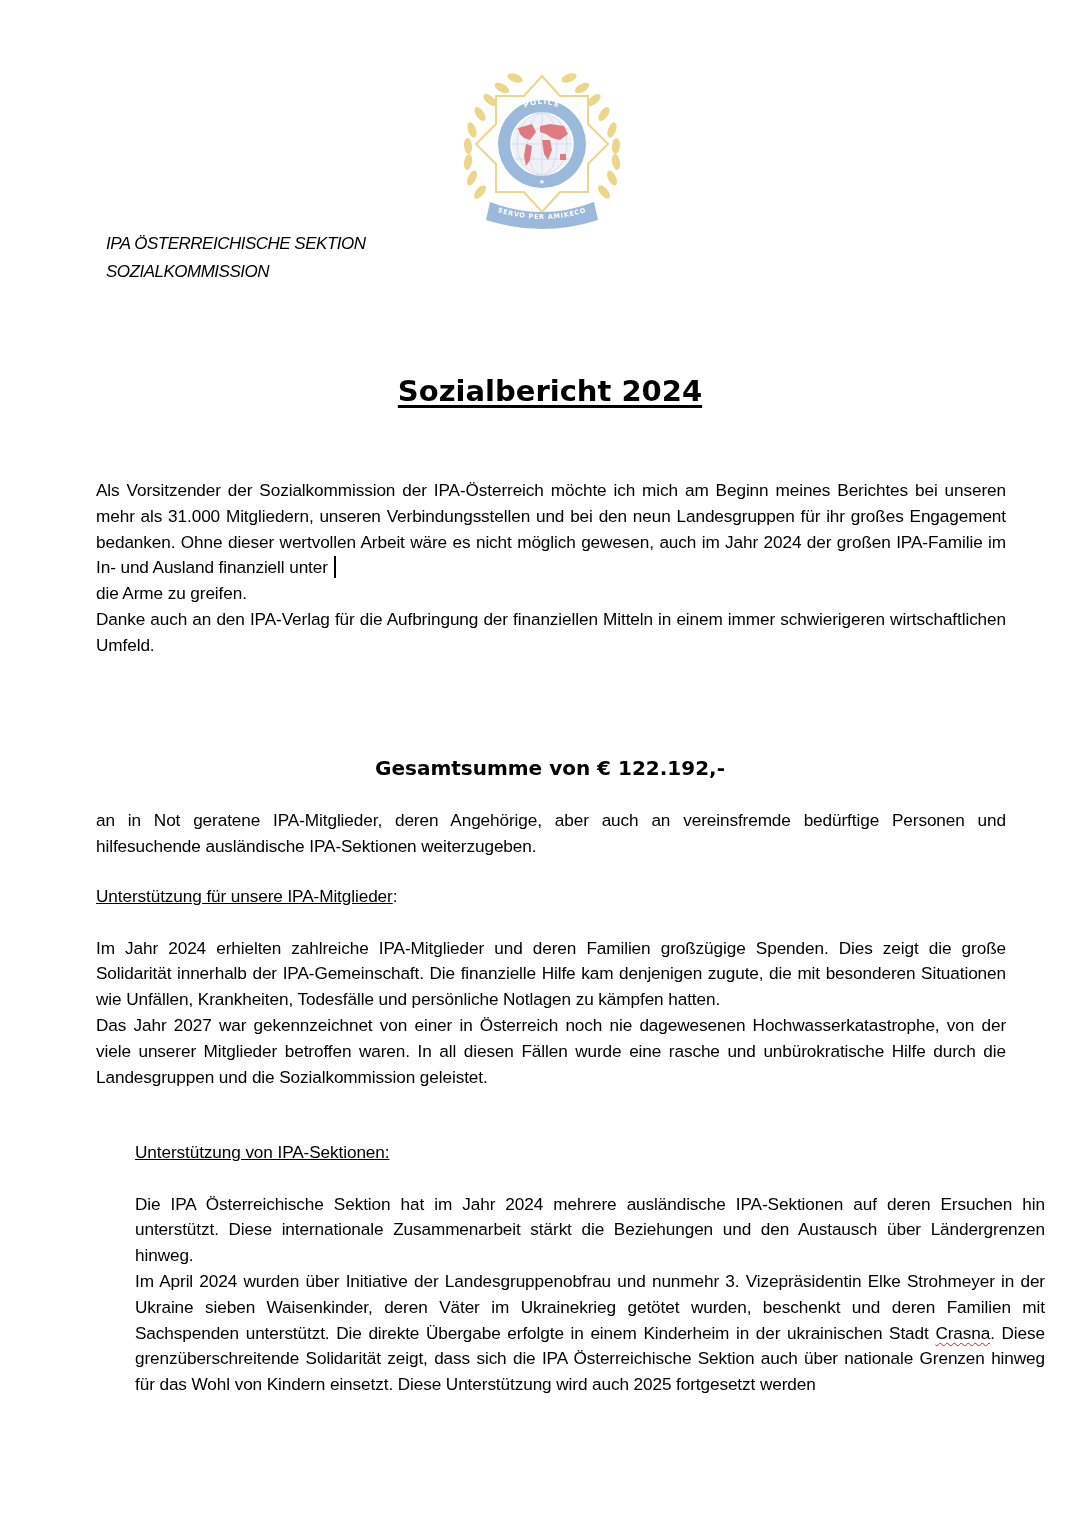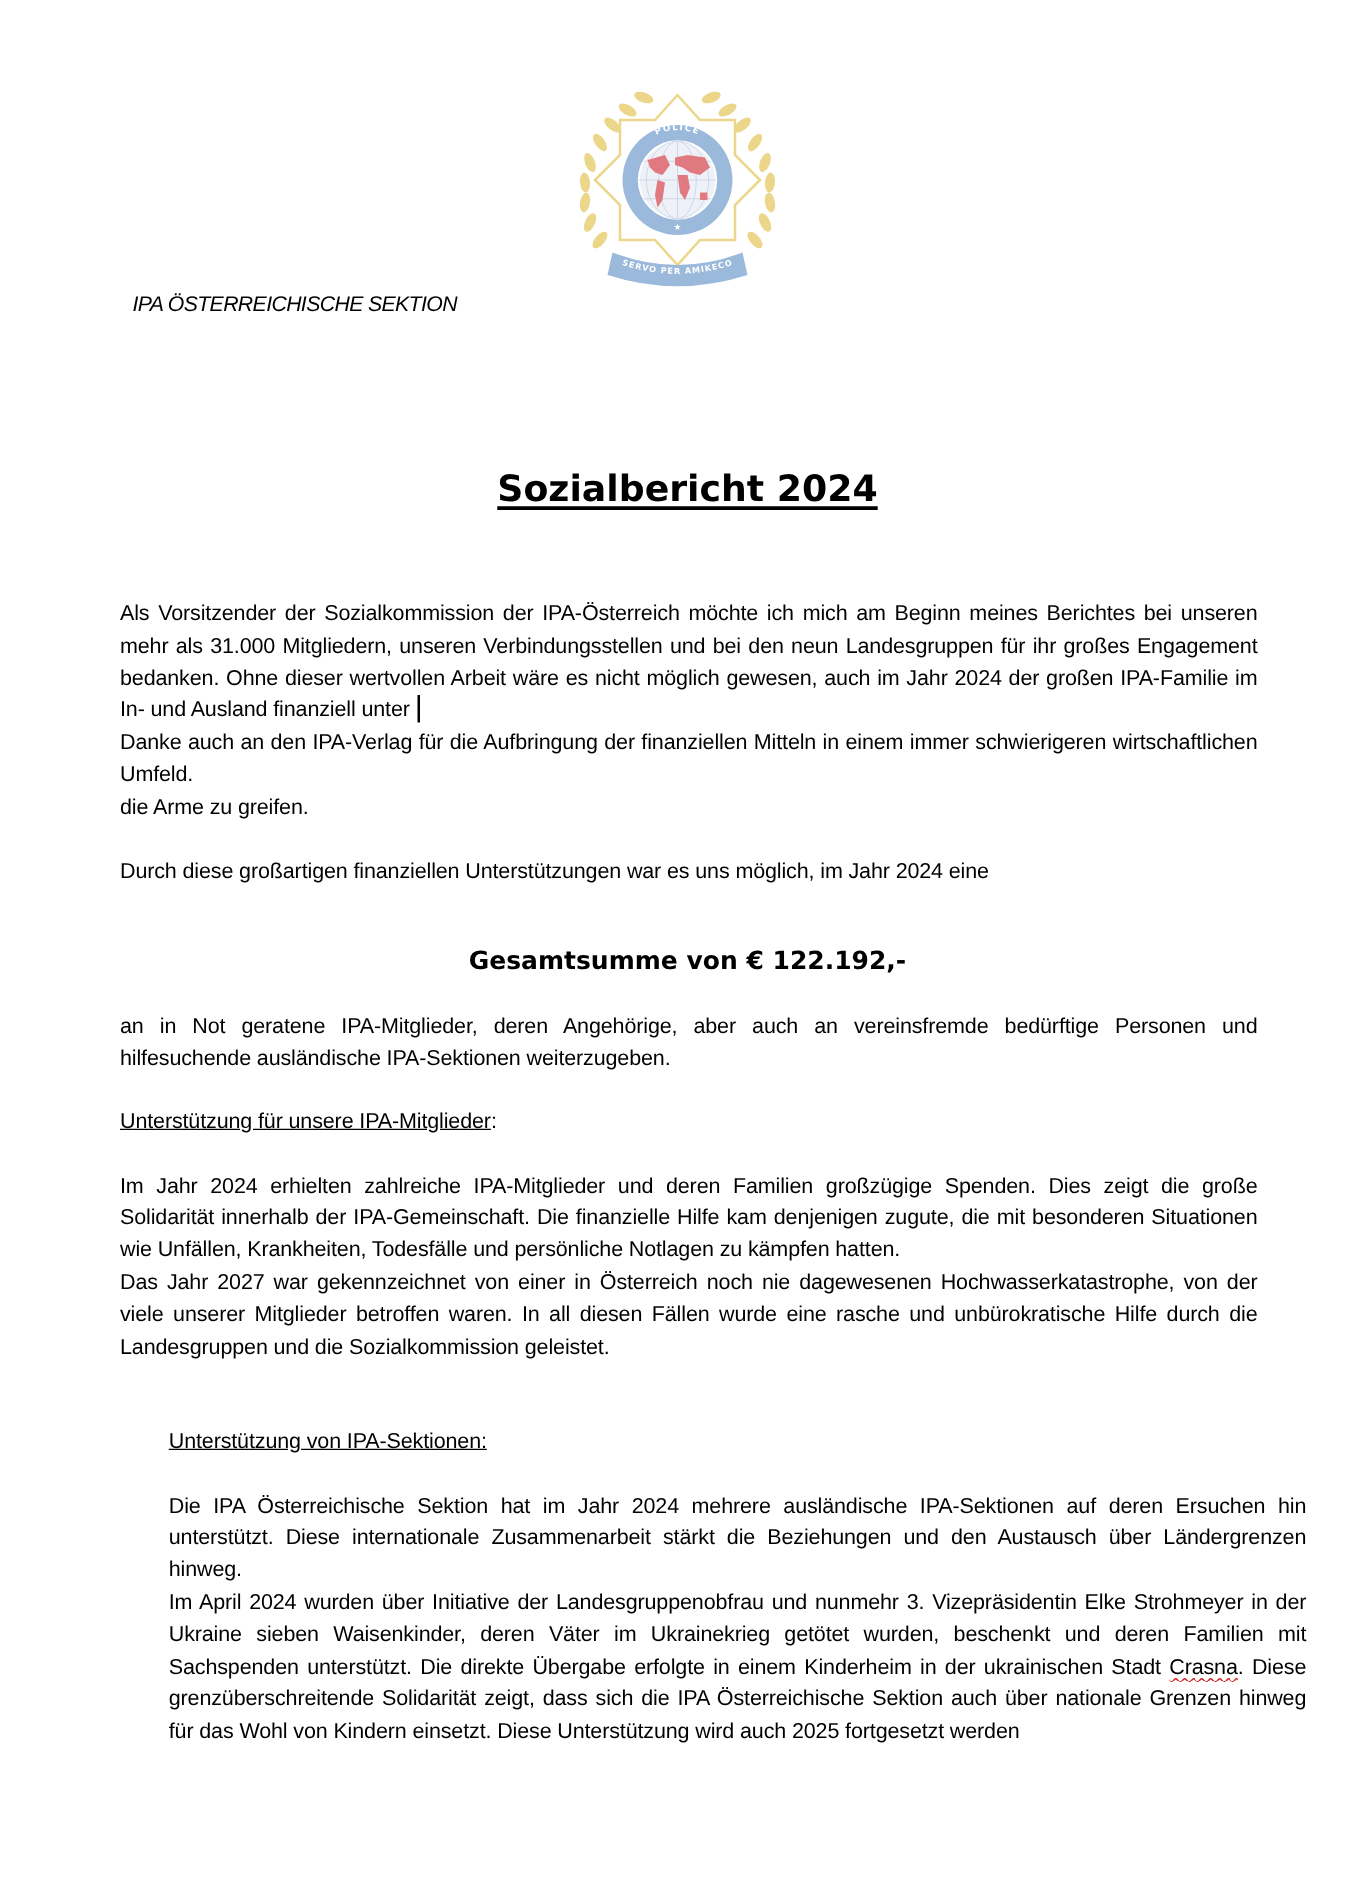--- a/index.html
+++ b/index.html
@@ -77,32 +77,32 @@
 
     <path d="M30 140 Q82 160 134 140 L138 158 Q82 176 26 158 Z" fill="#9bbadb"></path>
     <text font-family="DejaVu Sans, sans-serif" font-size="6.5" font-weight="bold" fill="#ffffff" letter-spacing="0.8">
       <textPath href="#arcRib" startOffset="50%" text-anchor="middle">SERVO PER AMIKECO</textPath>
     </text>
   </svg>
 </div>
 
 <div class="org-header">
   <div>IPA ÖSTERREICHISCHE SEKTION</div>
+  <div>SOZIALKOMMISSION</div>
 </div>
 
 <div class="title">Sozialbericht 2024</div>
 
 <div class="body-text" style="top:478px;">
   <p>
     <span>Als Vorsitzender der Sozialkommission der IPA-Österreich möchte ich mich am Beginn meines Berichtes bei unseren mehr als 31.000 Mitgliedern, unseren Verbindungsstellen und bei den neun Landesgruppen für ihr großes Engagement bedanken. Ohne dieser wertvollen Arbeit wäre es nicht möglich gewesen, auch im Jahr 2024 der großen IPA-Familie im In- und Ausland finanziell unter</span><span class="cursor"></span>
   </p>
+  <p class="last-line-left">die Arme zu greifen.</p>
   <p class="last-line-left">Danke auch an den IPA-Verlag für die Aufbringung der finanziellen Mitteln in einem immer schwierigeren wirtschaftlichen Umfeld.</p>
-  <p class="last-line-left">die Arme zu greifen.</p>
   <p style="height:25.8px;"></p>
-  <p class="last-line-left">Durch diese großartigen finanziellen Unterstützungen war es uns möglich, im Jahr 2024 eine</p>
 </div>
 
 <div class="total">Gesamtsumme von € 122.192,-</div>
 
 <div class="body-text last-line-left" style="top:808px;">
   <p class="last-line-left">an in Not geratene IPA-Mitglieder, deren Angehörige, aber auch an vereinsfremde bedürftige Personen und hilfesuchende ausländische IPA-Sektionen weiterzugeben.</p>
 </div>
 
 <div class="body-text" style="top:884px;">
   <p><span class="subhead">Unterstützung für unsere IPA-Mitglieder</span><span>:</span></p>

